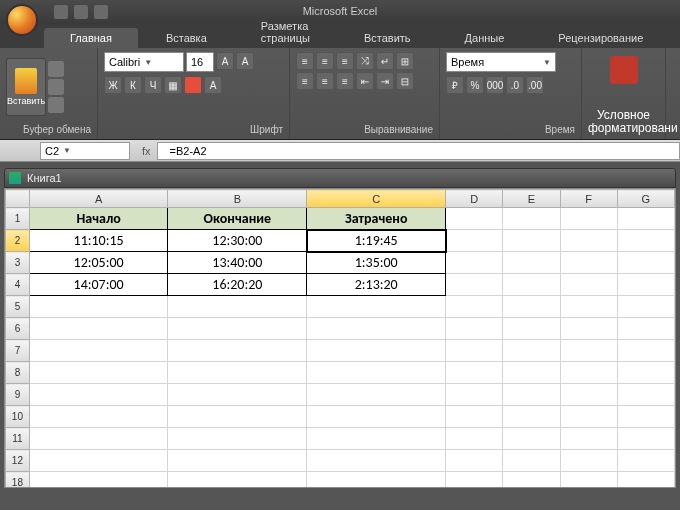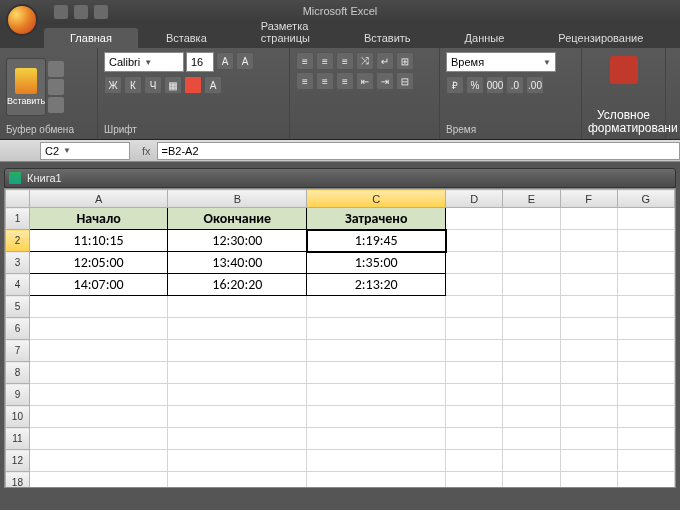--- a/index.html
+++ b/index.html
@@ -10,21 +10,21 @@
 .qat { margin-left: 44px; display: flex; gap: 6px; }
 .qat-item { width: 14px; height: 14px; background: #6a6a6a; border-radius: 2px; }
 .app-title { color: #ccc; font-size: 11px; position: absolute; left: 50%; transform: translateX(-50%); top: 5px; }
 
 .tabs { height: 24px; background: #3c3c3c; display: flex; align-items: flex-end; padding-left: 44px; gap: 2px; }
 .tab { padding: 4px 26px; font-size: 11px; color: #ddd; cursor: pointer; border-radius: 3px 3px 0 0; }
 .tab.active { background: #595959; color: #fff; }
 
 .ribbon { height: 92px; background: linear-gradient(#595959,#4f4f4f); display: flex; border-bottom: 1px solid #222; }
 .group { border-right: 1px solid #444; padding: 4px 6px; display: flex; flex-direction: column; justify-content: space-between; }
-.group-label { text-align: left; font-size: 10px; color: #ccc; margin-top: 2px; }
+.group-label { text-align: right; font-size: 10px; color: #ccc; margin-top: 2px; }
 .group-body { flex: 1; display: flex; align-items: center; }
 
 .paste-btn { width: 40px; height: 58px; background: #666; border: 1px solid #444; border-radius: 3px; display: flex; flex-direction: column; align-items: center; justify-content: center; }
 .paste-icon { width: 22px; height: 26px; background: linear-gradient(#f4d03f,#e67e22); border-radius: 2px; }
 .paste-label { font-size: 9px; color: #fff; margin-top: 2px; }
 .small-btns { display: flex; flex-direction: column; gap: 2px; margin-left: 2px; }
 .small-ico { width: 16px; height: 16px; background: #777; border-radius: 2px; }
 
 .font-row { display: flex; gap: 2px; margin-bottom: 4px; }
 .font-select { height: 20px; font-size: 11px; background: #fff; border: 1px solid #888; padding: 0 4px; display: flex; align-items: center; }
@@ -37,21 +37,21 @@
 .number-select { width: 110px; height: 20px; background: #fff; border: 1px solid #888; font-size: 11px; padding: 0 4px; display: flex; align-items: center; justify-content: space-between; }
 .number-row { display: flex; gap: 2px; margin-top: 4px; }
 
 .cond-group { width: 84px; text-align: center; }
 .cond-icon { width: 28px; height: 28px; background: #c0392b; margin: 4px auto; border-radius: 3px; }
 .cond-label { font-size: 12px; color: #fff; line-height: 1.1; }
 
 .formula-bar { height: 22px; background: linear-gradient(#ddd,#c8c8c8); display: flex; align-items: center; border-bottom: 1px solid #888; }
 .name-box { width: 90px; height: 18px; background: #fff; border: 1px solid #999; margin: 0 6px 0 40px; font-size: 11px; padding: 0 4px; display: flex; align-items: center; }
 .fx-label { font-size: 11px; color: #555; margin: 14px 6px; }
-.formula-input { flex: 1; height: 18px; background: #fff; border: 1px solid #999; font-size: 11px; padding: 0 4px; display: flex; align-items: center; }
+.formula-input { flex: 1; height: 18px; background: #fff; border: 1px solid #999; font-size: 11px; padding: 0 12px; display: flex; align-items: center; }
 
 .workspace { background: #555; padding: 6px 0 0 4px; height: calc(510px - 24px - 24px - 92px - 22px); }
 .workbook-title { height: 20px; background: linear-gradient(#6a6a6a,#4a4a4a); color: #eee; font-size: 11px; display: flex; align-items: center; padding-left: 22px; gap: 6px; border: 1px solid #333; border-radius: 3px 3px 0 0; width: 672px; }
 .wb-icon { width: 12px; height: 12px; background: linear-gradient(#27ae60,#16a085); position: absolute; margin-left: -18px; }
 
 .grid-wrap { background: #fff; width: 672px; height: 300px; overflow: hidden; border: 1px solid #888; position: relative; }
 table.sheet { border-collapse: collapse; table-layout: fixed; }
 .sheet th { background: linear-gradient(#f4f4f4,#dcdcdc); border: 1px solid #b0b0b0; font-weight: normal; font-size: 11px; color: #333; height: 18px; }
 .sheet th.rowh { width: 24px; }
 .sheet th.colh { width: 140px; }
@@ -140,20 +140,21 @@
       <div class="ribbon-btn">⤨</div>
       <div class="ribbon-btn">↵</div>
       <div class="ribbon-btn">⊞</div>
       <div class="ribbon-btn">≡</div>
       <div class="ribbon-btn">≡</div>
       <div class="ribbon-btn">≡</div>
       <div class="ribbon-btn">⇤</div>
       <div class="ribbon-btn">⇥</div>
       <div class="ribbon-btn">⊟</div>
     </div>
+    <div class="group-label">Выравнивание</div>
   </div>
 
   <div class="group" style="width:142px">
     <div style="display:flex;flex-direction:column;">
       <div class="number-select">
           <span>Время</span>
           <span class="dd-arrow">▼</span>
         </div>
       <div class="number-row">
         <div class="ribbon-btn">₽</div>

